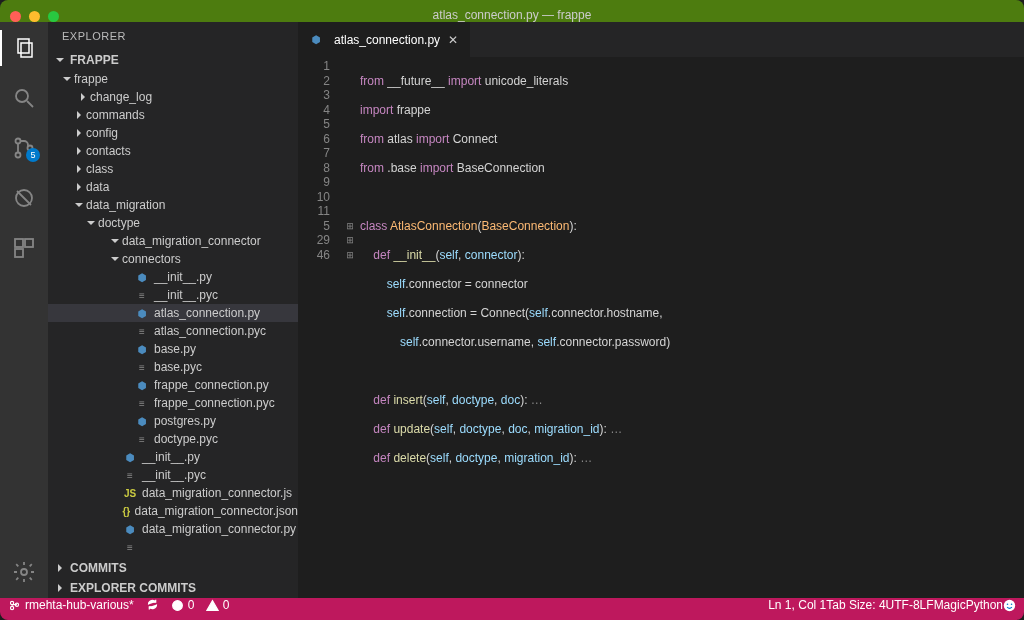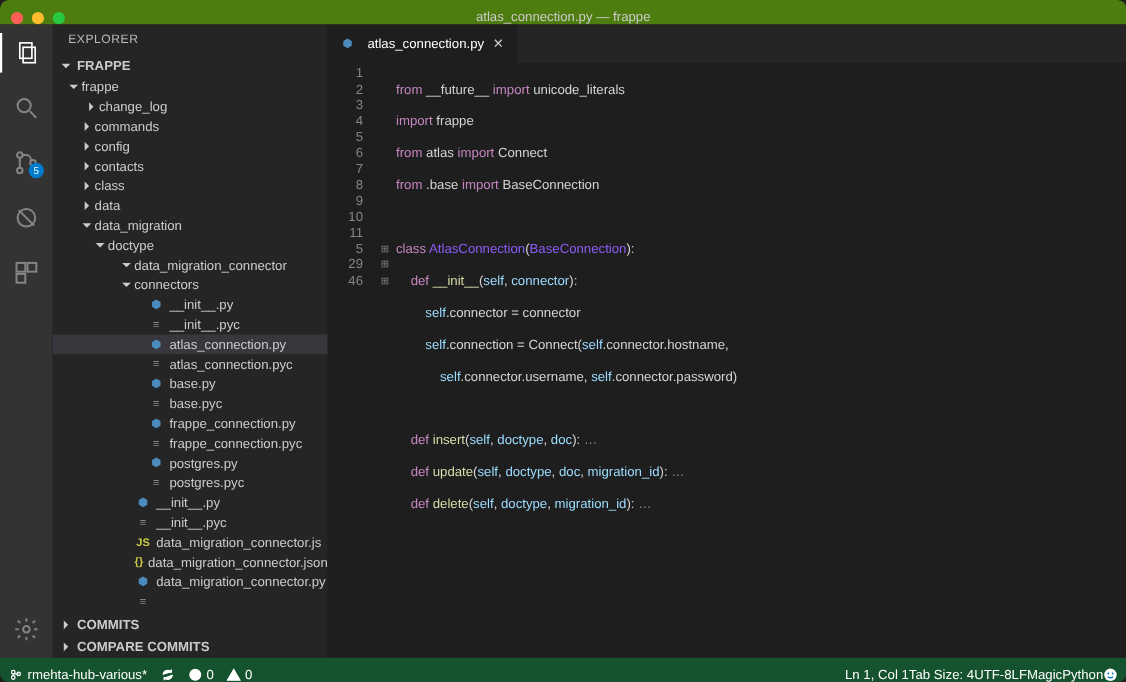--- a/index.html
+++ b/index.html
@@ -34,22 +34,22 @@
 .tab{display:flex;align-items:center;padding:0 10px;background:#1e1e1e;color:#fff;gap:6px;border-right:1px solid #252526;font-size:12.5px}
 .tab .close{width:14px;height:14px;display:flex;align-items:center;justify-content:center;color:#ccc;cursor:pointer}
 .tab-icons{margin-left:auto;display:flex;align-items:center;gap:12px;padding:0 10px;color:#ccc}
 .tab-icons>div{cursor:pointer}
 .editor{flex:1;display:flex;font-family:Menlo,Monaco,Consolas,monospace;font-size:12px;line-height:14.5px;overflow:hidden;position:relative}
 .gutter{width:46px;text-align:right;color:#858585;padding-right:14px;padding-top:2px;user-select:none}
 .fold-col{width:12px;color:#858585;padding-top:2px}
 .fold-col .fm{height:14.5px;font-size:9px;text-align:center;cursor:pointer}
 .code{flex:1;padding-top:2px;padding-left:4px;white-space:pre;color:#d4d4d4}
 .code .line{height:14.5px}
-.kw{color:#c586c0}.fn{color:#dcdcaa}.cls{color:#8b5cf6}.slf{color:#9cdcfe}.par{color:#9cdcfe}.ell{color:#888}
-.statusbar{height:22px;background:#14532d;color:#fff;display:flex;align-items:flex-end;font-size:12px;padding:0 8px;gap:12px}
+.kw{color:#c586c0}.fn{color:#dcdcaa}.cls{color:#fdba74}.slf{color:#9cdcfe}.par{color:#9cdcfe}.ell{color:#888}
+.statusbar{height:22px;background:#be185d;color:#fff;display:flex;align-items:flex-start;font-size:12px;padding:0 8px;gap:12px}
 .statusbar .sb-item{display:flex;align-items:center;gap:4px;cursor:pointer}
 .statusbar .right{margin-left:auto;display:flex;}
 .statusbar svg{width:13px;height:13px;fill:#fff}
 </style>
 </head>
 <body>
 
 <div class="titlebar">
   <div class="traffic">
     <div class="tl red"></div>
@@ -231,21 +231,21 @@
       <div class="tree-item" style="padding-left:86px">
           <span class="fi pyc">≡</span>
           <span>frappe_connection.pyc</span>
         </div>
       <div class="tree-item" style="padding-left:86px">
           <span class="fi py">⬢</span>
           <span>postgres.py</span>
         </div>
       <div class="tree-item" style="padding-left:86px">
           <span class="fi pyc">≡</span>
-          <span>postgres.pyc</span>
+          <span>doctype.pyc</span>
         </div>
       <div class="tree-item" style="padding-left:74px">
           <span class="fi py">⬢</span>
           <span>__init__.py</span>
         </div>
       <div class="tree-item" style="padding-left:74px">
           <span class="fi pyc">≡</span>
           <span>__init__.pyc</span>
         </div>
       <div class="tree-item" style="padding-left:74px">
@@ -268,21 +268,21 @@
     <div class="sb-section collapsed">
         <svg class="chev" viewBox="0 0 12 12">
           <path d="M2 4l4 4 4-4z"></path>
         </svg>
         <span>COMMITS</span>
       </div>
     <div class="sb-section collapsed">
         <svg class="chev" viewBox="0 0 12 12">
           <path d="M2 4l4 4 4-4z"></path>
         </svg>
-        <span>COMPARE COMMITS</span>
+        <span>EXPLORER COMMITS</span>
       </div>
   </div>
 
   <div class="editor-col">
     <div class="tabbar">
       <div class="tab">
         <span class="fi py">⬢</span>
         <span>atlas_connection.py</span>
         <span class="close">✕</span>
       </div>

